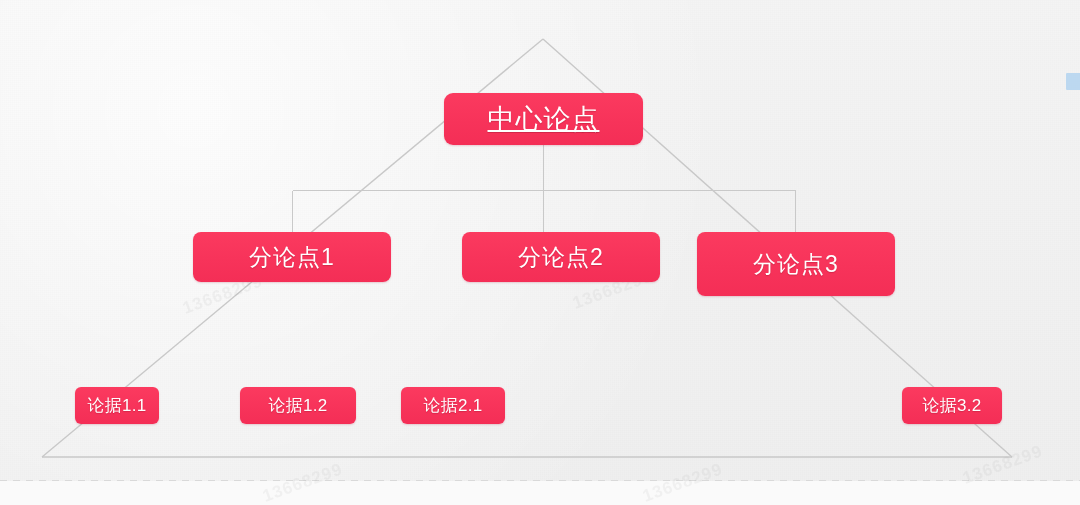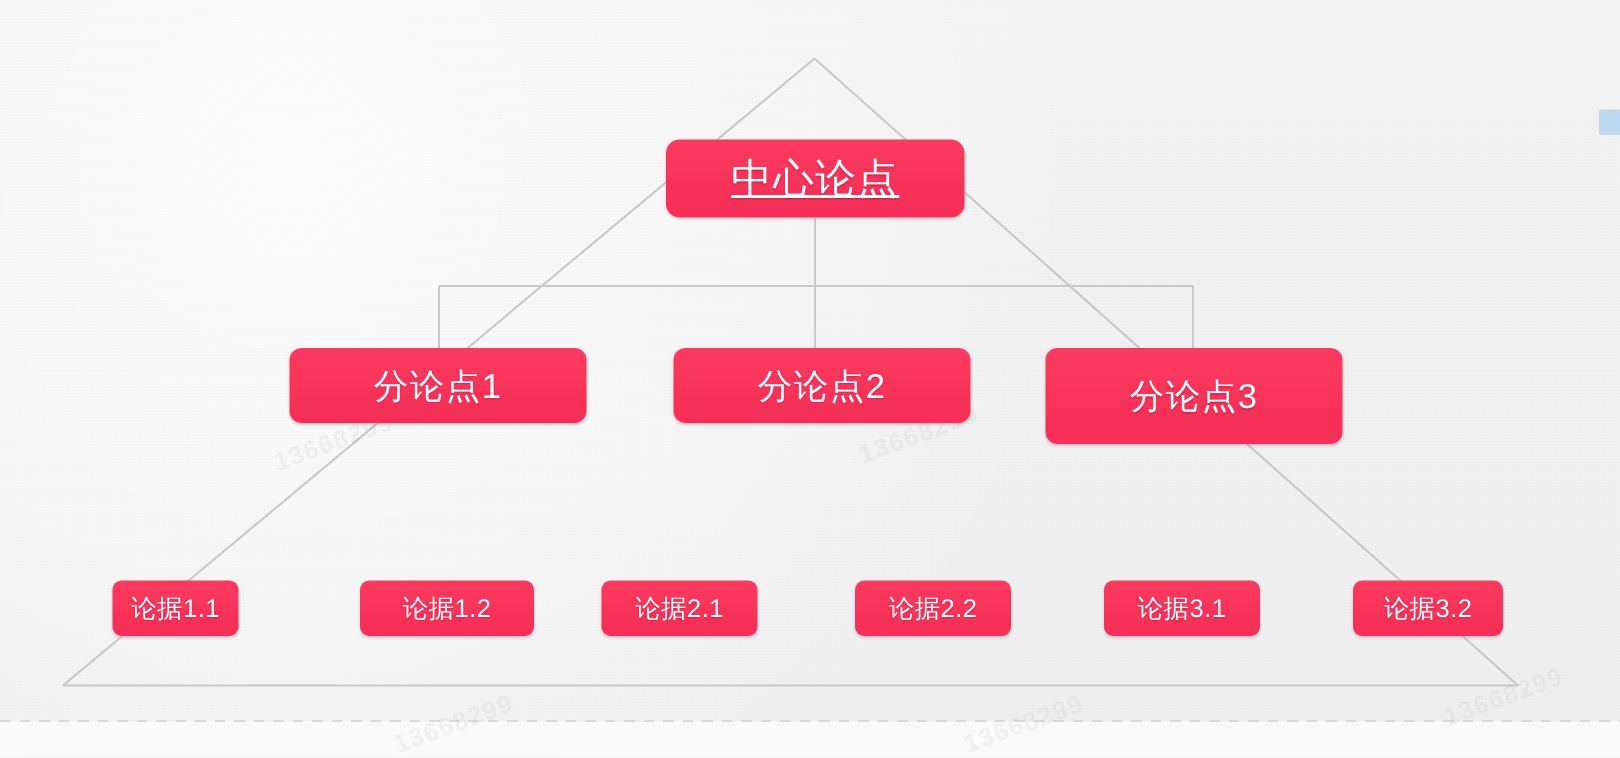--- a/index.html
+++ b/index.html
@@ -148,25 +148,23 @@
 
   <div class="watermark" style="left:180px; top:300px;">13668299</div>
   <div class="watermark" style="left:570px; top:295px;">13668299</div>
   <div class="watermark" style="left:960px; top:470px;">13668299</div>
   <div class="watermark" style="left:260px; top:488px;">13668299</div>
   <div class="watermark" style="left:640px; top:488px;">13668299</div>
 
   <div class="node level1" style="left:444px; top:93px; width:199px; height:52px;">中心论点</div>
 
   <div class="node level2" style="left:193px; top:232px; width:198px; height:50px;">分论点1</div>
-  <div class="node level2" style="left:449px; top:232px; width:198px; height:50px;">分论点2</div>
+  <div class="node level2" style="left:462px; top:232px; width:198px; height:50px;">分论点2</div>
   <div class="node level2" style="left:697px; top:232px; width:198px; height:64px;">分论点3</div>
 
   <div class="node level3" style="left:75px; top:387px; width:84px; height:37px;">论据1.1</div>
   <div class="node level3" style="left:240px; top:387px; width:116px; height:37px;">论据1.2</div>
   <div class="node level3" style="left:401px; top:387px; width:104px; height:37px;">论据2.1</div>
-  <div class="node level3" style="left:570px; top:387px; width:104px; height:37px;">论据2.2</div>
-  <div class="node level3" style="left:736px; top:387px; width:104px; height:37px;">论据3.1</div>
   <div class="node level3" style="left:902px; top:387px; width:100px; height:37px;">论据3.2</div>
 
   <div id="blue-chip"></div>
 
 </div>
 
 </body></html>

